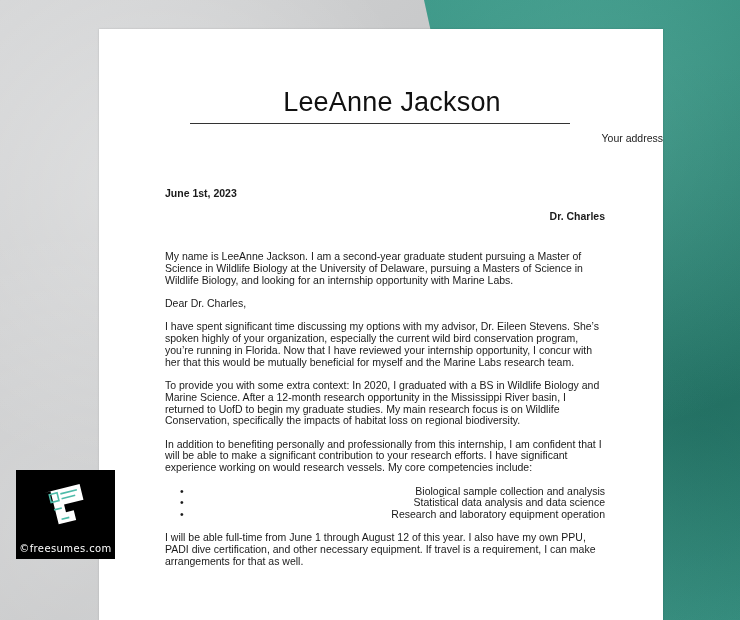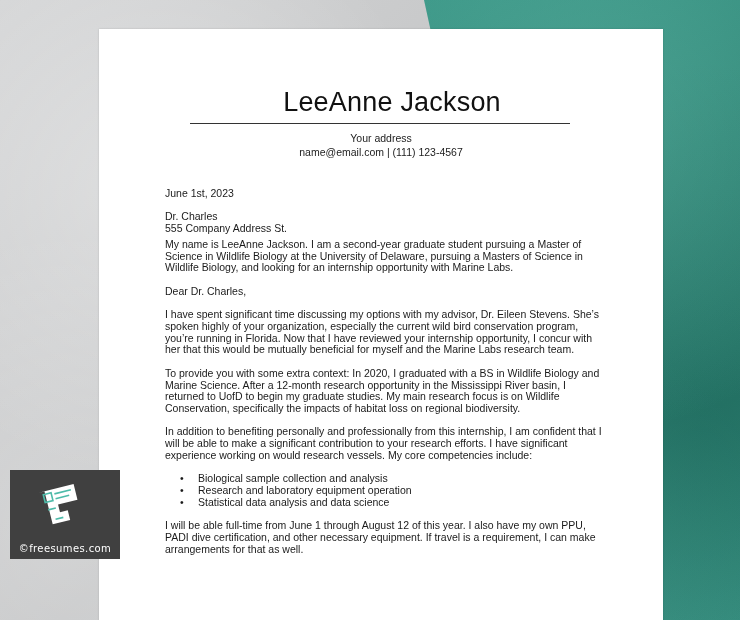--- a/index.html
+++ b/index.html
@@ -33,74 +33,72 @@
     .name {
       position: absolute; left: 0; right: 0; top: 58px;
       text-align: center; font-size: 27px; color: #111; letter-spacing: 0.2px; padding-left: 22px;
     }
     .rule {
       position: absolute; left: 91px; width: 380px; top: 94px; height: 0;
       border-top: 1.5px solid #333;
     }
     .address {
       position: absolute; left: 0; right: 0; top: 102px;
-      text-align: center; font-size: 10.5px; color: #222; line-height: 14px;
+      text-align: right; font-size: 10.5px; color: #222; line-height: 14px;
     }
     .body {
       position: absolute; left: 66px; top: 159px; width: 440px;
       font-size: 10.5px; line-height: 11.8px; color: #1a1a1a;
     }
     .body p { margin: 0 0 11.5px 0; }
-    .bold { font-weight: normal; }
-    .recipient { margin-bottom: 4px; }
-    .bullets { margin: 0 0 11.5px 0; padding-left: 33px; list-style: none; }
+    .bold { font-weight: bold; }
+    .recipient { margin-bottom: 28px; text-align: right; }
+    .bullets { margin: 0 0 11.5px 0; padding-left: 33px; list-style: none; text-align: right; }
     .bullets li { position: relative; padding-left: 0; }
     .bullets li::before {
       content: "•"; position: absolute; left: -18px; top: 0;
     }
     .logo {
-      position: absolute; left: 10px; top: 470px; width: 110px; height: 89px;
-      background: #404040;
+      position: absolute; left: 16px; top: 470px; width: 99px; height: 89px;
+      background: #000000;
     }
     .logo svg { position: absolute; left: 26px; top: 8px; }
     .logo-text {
       position: absolute; left: 0; right: 0; bottom: 5px; text-align: center;
       color: #ffffff; font-size: 10px; letter-spacing: 0.4px;
       font-family: "DejaVu Sans", sans-serif;
     }
   </style>
 </head>
 <body>
 
 <div class="bg-concrete"></div>
 <div class="bg-teal"></div>
 
 <div class="page">
   <div class="name">LeeAnne Jackson</div>
   <div class="rule"></div>
   <div class="address">
     <div>Your address</div>
-    <div>name@email.com | (111) 123-4567</div>
   </div>
 
   <div class="body">
     <p class="bold">June 1st, 2023</p>
     <div class="bold recipient">
       <div>Dr. Charles</div>
-      <div>555 Company Address St.</div>
     </div>
     <p>My name is LeeAnne Jackson. I am a second-year graduate student pursuing a Master of Science in Wildlife Biology at the University of Delaware, pursuing a Masters of Science in Wildlife Biology, and looking for an internship opportunity with Marine Labs.</p>
     <p>Dear Dr. Charles,</p>
     <p>I have spent significant time discussing my options with my advisor, Dr. Eileen Stevens. She’s spoken highly of your organization, especially the current wild bird conservation program, you’re running in Florida.  Now that I have reviewed your internship opportunity, I concur with her that this would be mutually beneficial for myself and the Marine Labs research team.</p>
     <p>To provide you with some extra context: In 2020, I graduated with a BS in Wildlife Biology and Marine Science. After a 12-month research opportunity in the Mississippi River basin, I returned to UofD to begin my graduate studies. My main research focus is on Wildlife Conservation, specifically the impacts of habitat loss on regional biodiversity.</p>
     <p>In addition to benefiting personally and professionally from this internship, I am confident that I will be able to make a significant contribution to your research efforts. I have significant experience working on would research vessels. My core competencies include:</p>
     <ul class="bullets">
       <li>Biological sample collection and analysis</li>
+      <li>Statistical data analysis and data science</li>
       <li>Research and laboratory equipment operation</li>
-      <li>Statistical data analysis and data science</li>
     </ul>
     <p>I will be able full-time from June 1 through August 12 of this year. I also have my own PPU, PADI dive certification, and other necessary equipment. If travel is a requirement, I can make arrangements for that as well.</p>
 
   </div>
 </div>
 
 <div class="logo">
   <span>
     <svg width="48" height="52" viewBox="0 0 48 52">
       <g transform="rotate(-14 24 26)" fill="#ffffff">

